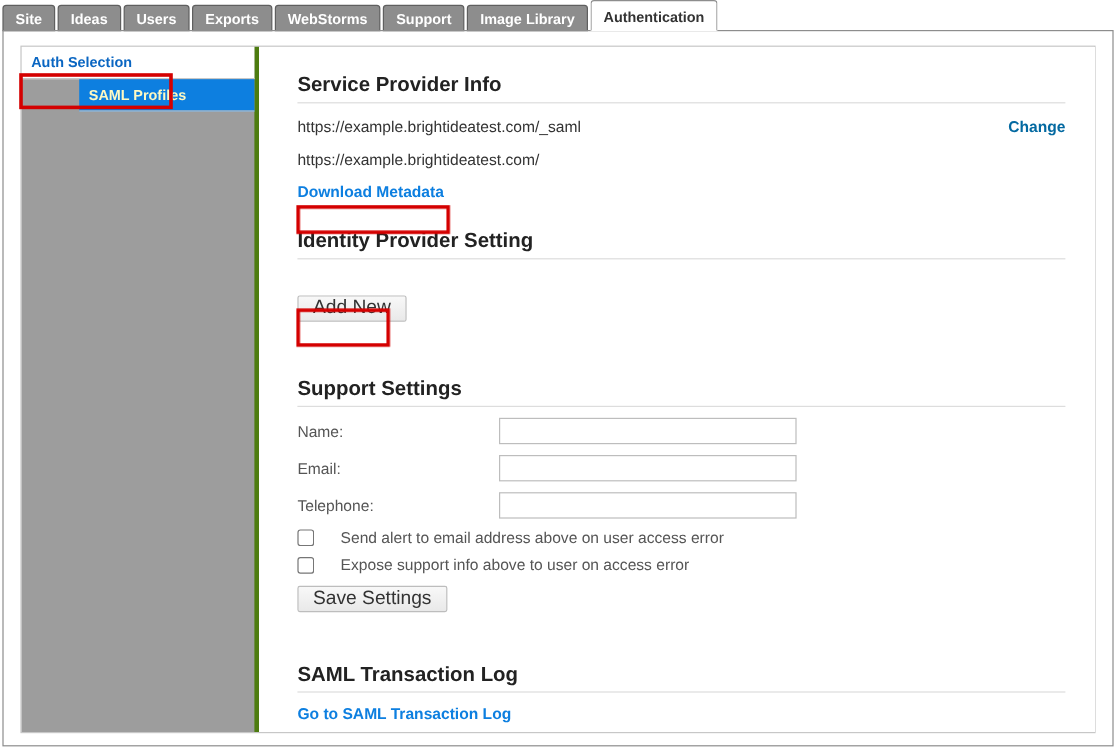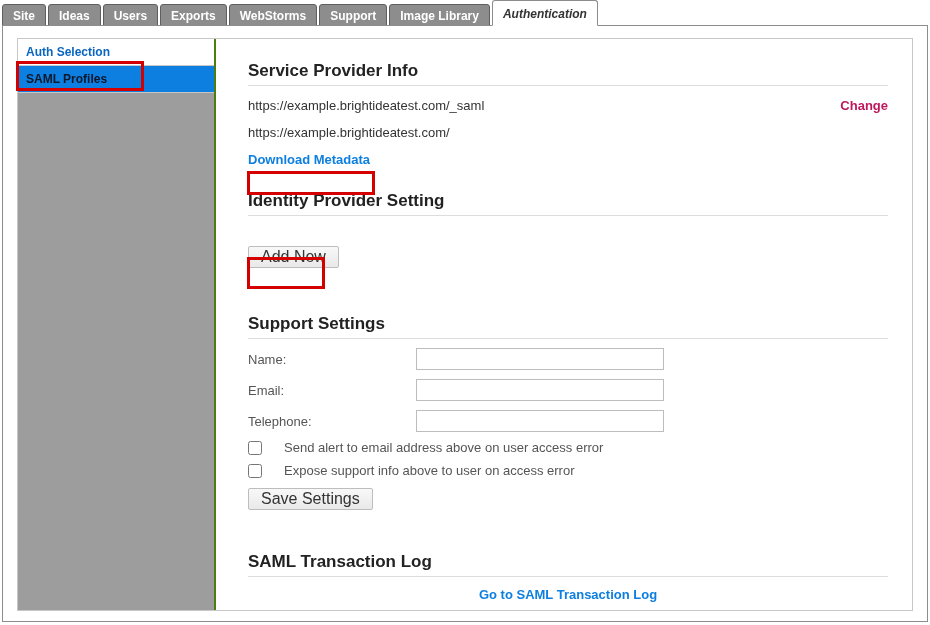--- a/index.html
+++ b/index.html
@@ -43,21 +43,20 @@
   }
   .tab.active {
     background: #fff;
     color: #333;
     border: 1px solid #8d8d8d;
     border-bottom: 1px solid #fff;
     height: 26px;
     line-height: 26px;
     position: relative;
     z-index: 2;
-    font-style: italic;
   }
 
   
   .outer {
     border: 1px solid #8d8d8d;
     margin: 0 2px 2px 2px;
     height: 597px;
     position: relative;
     top: -1px;
   }
@@ -65,35 +64,36 @@
     border: 1px solid #c7c7c7;
     margin: 12px 14px 12px 14px;
     height: 573px;
     display: flex;
   }
 
   
   .sidebar {
     width: 198px;
     background: #9d9d9d;
-    border-right: 2px solid #4d7c0f;
+    border-right: 4px solid #4d7c0f;
   }
   .side-item {
     display: block;
     background: #fff;
     color: #0a66c2;
     font-size: 12px;
     font-weight: bold;
     padding: 6px 8px;
     border-bottom: 1px solid #c7c7c7;
     cursor: pointer;
   }
   .side-item.active {
     background: #0d7fe0;
-    color: #0f172a;
+    color: #fef9c3;
+    margin-left: 48px;
   }
 
   
   .main {
     flex: 1;
     background: #fff;
     padding: 22px 24px 20px 32px;
     overflow: auto;
   }
   h2 {
@@ -106,21 +106,21 @@
   }
   .kv-row {
     display: flex;
     font-size: 13px;
     color: #333;
     margin-top: 12px;
     align-items: baseline;
   }
   .kv-label { width: 178px; }
   .kv-value { flex: 1; }
-  .kv-action { color: #be185d; font-weight: bold; cursor: pointer; }
+  .kv-action { color: #0369a1; font-weight: bold; cursor: pointer; }
   .linklike { color: #0d7fe0; font-weight: bold; cursor: pointer; font-size: 13px; }
   .section-gap { margin-top: 24px; }
 
   .btn {
     display: inline-block;
     background: linear-gradient(#f8f8f8, #e9e9e9);
     border: 1px solid #bdbdbd;
     color: #333;
     font-size: 16px;
     padding: 1px 12px;
@@ -233,21 +233,21 @@
         <div class="check-row">
           <input type="checkbox" style="">
           <span>Expose support info above to user on access error</span>
         </div>
 
         <div style="margin-top:10px;">
           <button class="btn">Save Settings</button>
         </div>
 
         <h2 style="margin-top:42px;">SAML Transaction Log</h2>
-        <div style="margin-top:10px;text-align:center;">
+        <div style="margin-top:10px;">
           <span class="linklike">Go to SAML Transaction Log</span>
         </div>
 
       </div>
 
     </div>
   </div>
 
   <div class="highlight" style="left:16px; top:61px; width:128px; height:30px;"></div>
   <div class="highlight" style="left:247px; top:171px; width:128px; height:24px;"></div>

